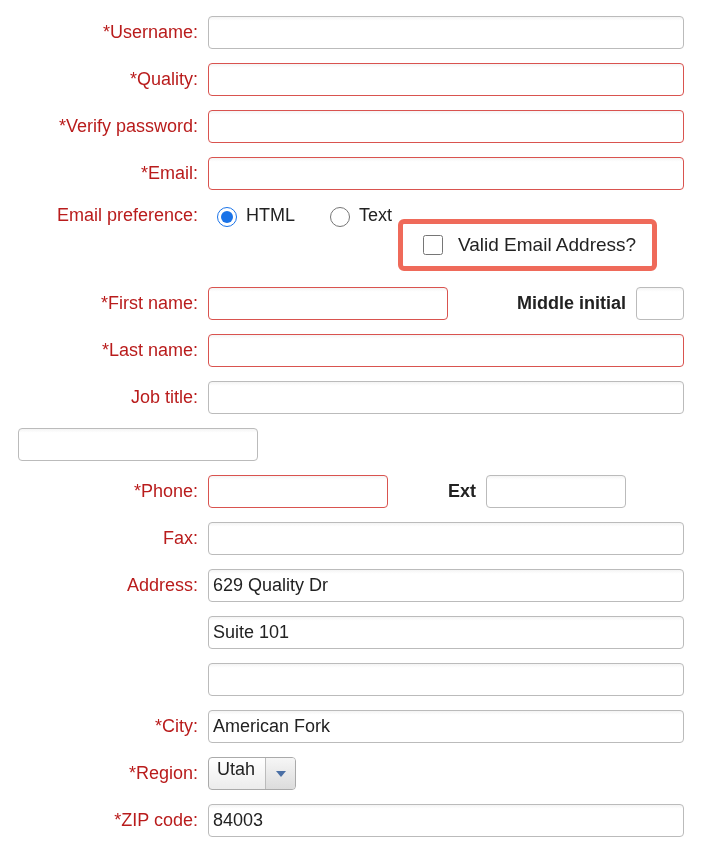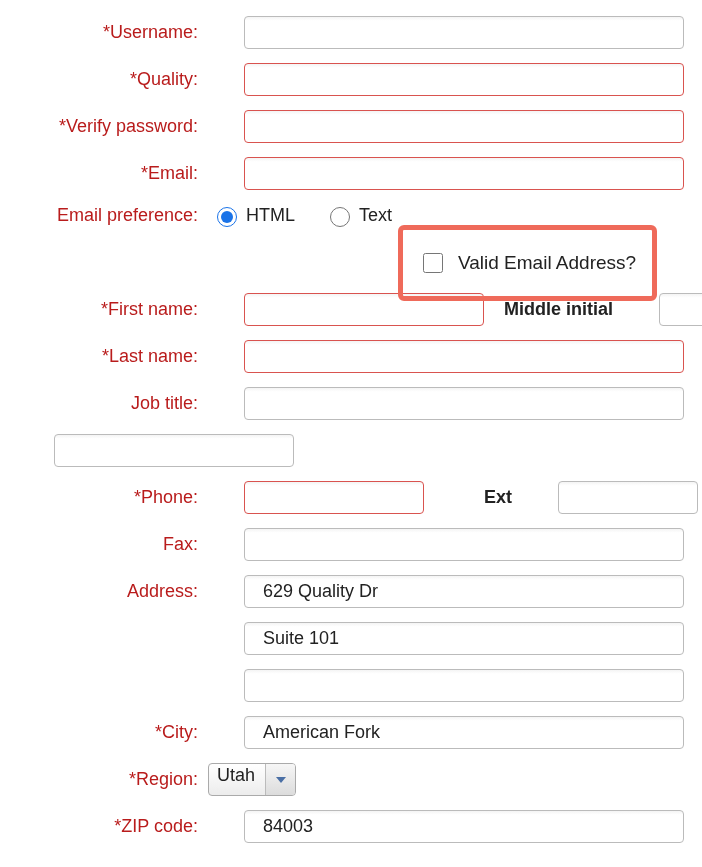--- a/index.html
+++ b/index.html
@@ -26,28 +26,27 @@
     flex-shrink: 0;
   }
   .field-col {
     flex: 1;
     display: flex;
     align-items: center;
     gap: 10px;
   }
   input[type="text"], input[type="password"] {
     font-size: 18px;
-    padding: 5px 18px;
+    padding: 5px 4px;
     border: 1px solid #bbb;
     border-radius: 4px;
     background: linear-gradient(to bottom, #f4f4f4 0%, #ffffff 12%);
     height: 33px;
     width: 100%;
     color: #222;
-    margin-left: 36px;
   }
   input.error {
     border: 1px solid #d9534f;
   }
   input.short { width: 240px; }
   input.tiny { width: 48px; }
   input.dept { width: 240px; }
   input.phone { width: 180px; }
   input.ext { width: 140px; }
   .radio-group {
@@ -71,21 +70,21 @@
     align-items: center;
     margin-bottom: 14px;
     position: relative;
   }
   .highlight-box {
     display: inline-flex;
     align-items: center;
     gap: 12px;
     border: 5px solid #ef6a5a;
     border-radius: 6px;
-    padding: 20px 16px;
+    padding: 8px 16px;
     margin-left: 190px;
   }
   input[type="checkbox"].checkbox {
     width: 20px;
     height: 20px;
     border-radius: 4px;
     accent-color: #1a73e8;
   }
   .checkbox-label {
     font-size: 19px;
@@ -151,21 +150,21 @@
   </div>
 </div>
 
 <div class="form-row">
   <label class="label-col">*Email:</label>
   <div class="field-col">
     <input type="text" class="error" value="" style="">
   </div>
 </div>
 
-<div class="form-row" style="margin-bottom:16px;">
+<div class="form-row" style="margin-bottom:10px;">
   <label class="label-col">Email preference:</label>
   <div class="field-col radio-group">
     <span class="radio-wrap">
       <input type="radio" name="emailpref" checked="" style="">
       <span>HTML</span>
     </span>
     <span class="radio-wrap">
       <input type="radio" name="emailpref" style="">
       <span>Text</span>
     </span>

